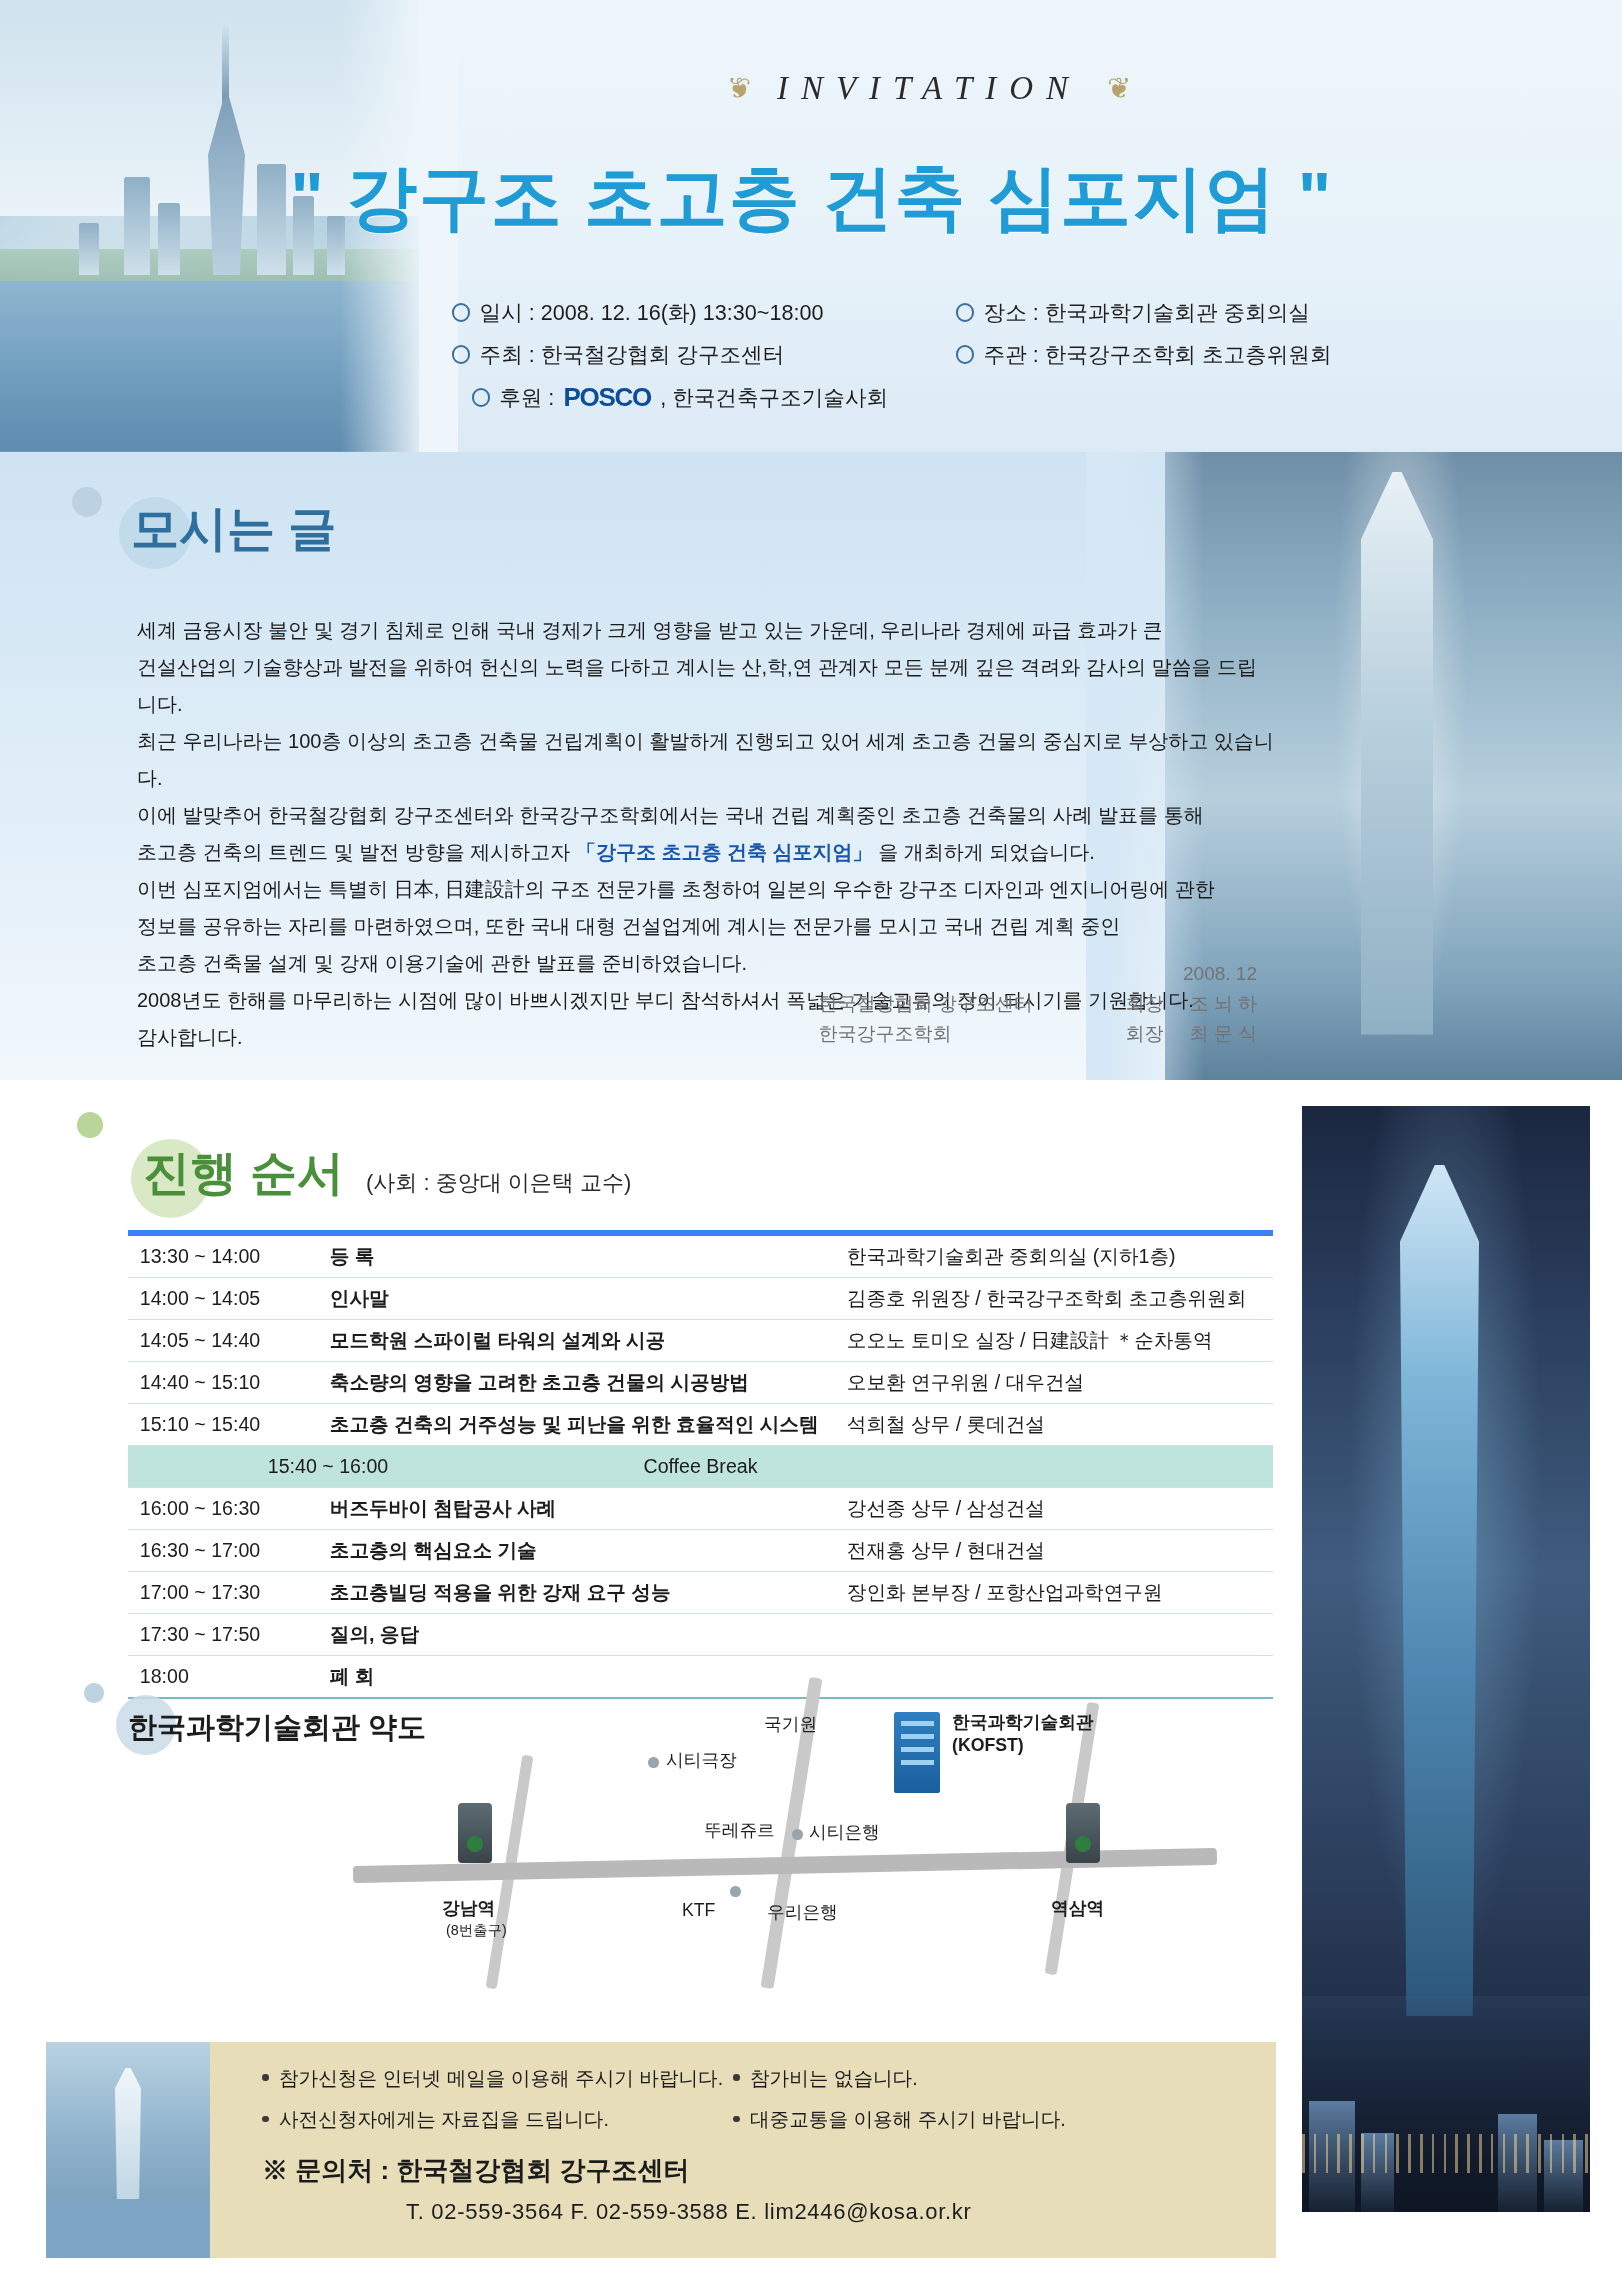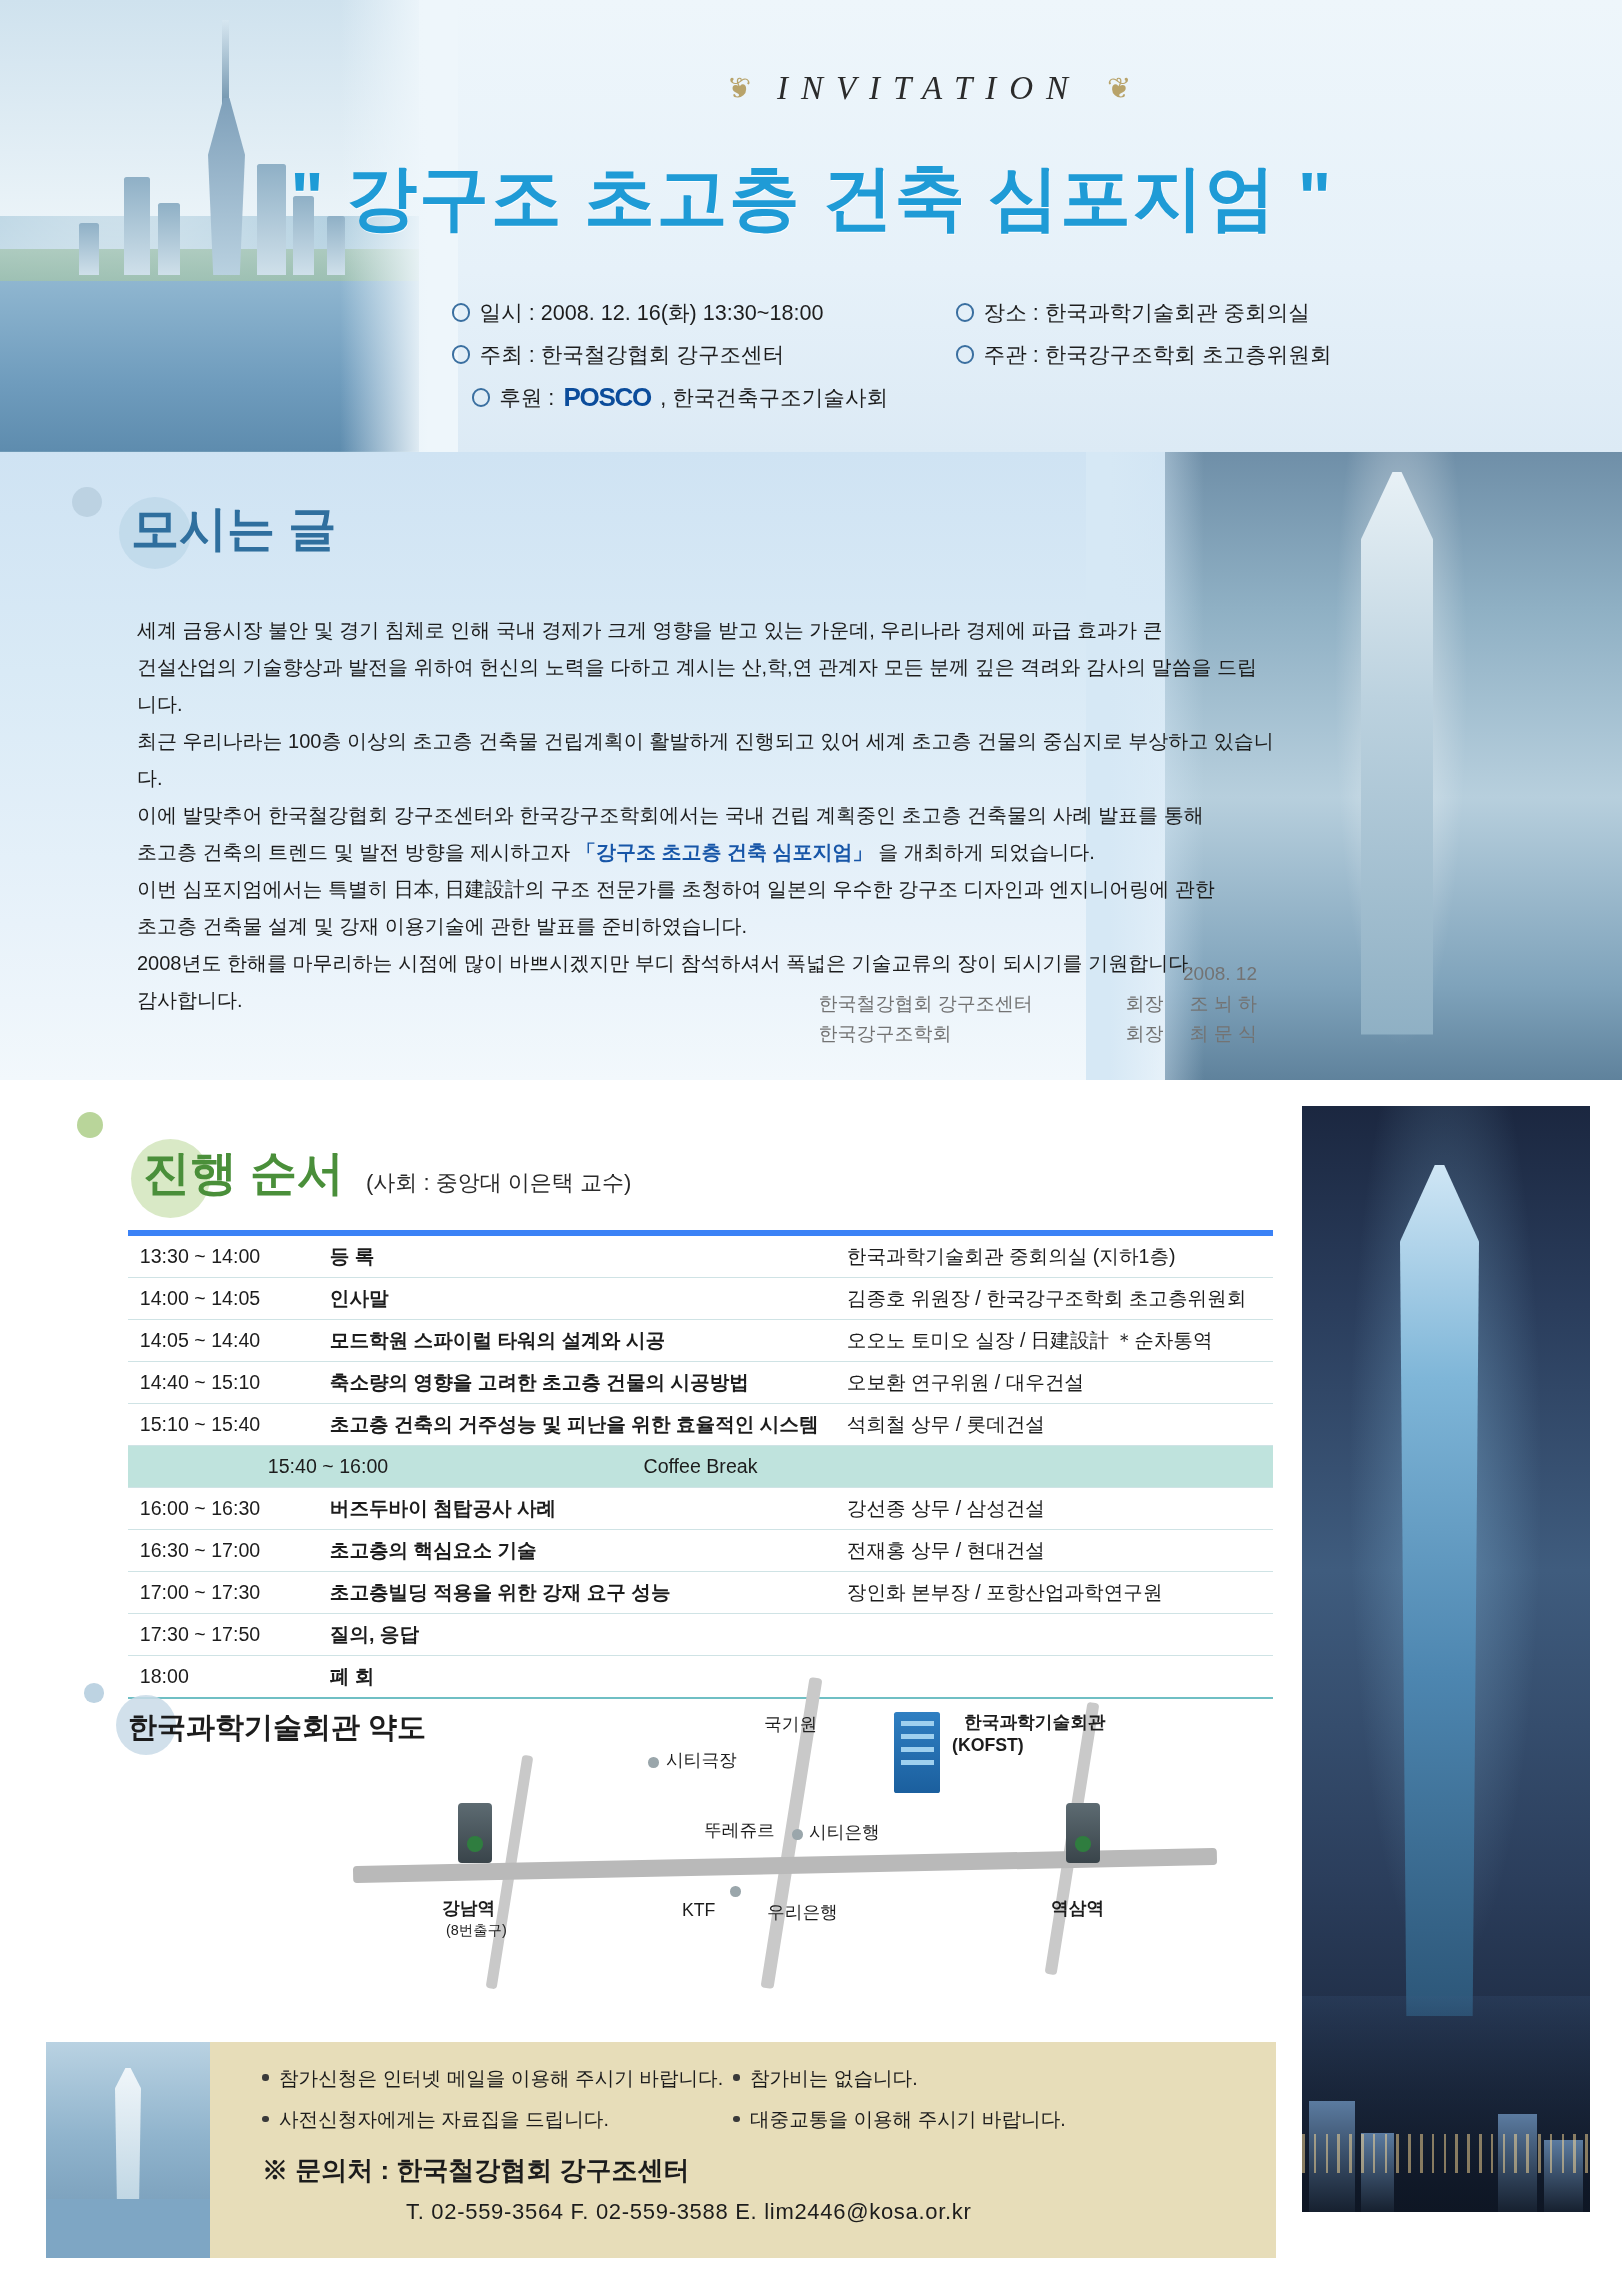--- a/index.html
+++ b/index.html
@@ -239,20 +239,21 @@
 
   <div class="greet-body">
     <div>세계 금융시장 불안 및 경기 침체로 인해 국내 경제가 크게 영향을 받고 있는 가운데, 우리나라 경제에 파급 효과가 큰</div>
     <div>건설산업의 기술향상과 발전을 위하여 헌신의 노력을 다하고 계시는 산,학,연 관계자 모든 분께 깊은 격려와 감사의 말씀을 드립니다.</div>
     <div>최근 우리나라는 100층 이상의 초고층 건축물 건립계획이 활발하게 진행되고 있어 세계 초고층 건물의 중심지로 부상하고 있습니다.</div>
     <div>이에 발맞추어 한국철강협회 강구조센터와 한국강구조학회에서는 국내 건립 계획중인 초고층 건축물의 사례 발표를 통해</div>
     <div>
       <span>초고층 건축의 트렌드 및 발전 방향을 제시하고자 </span><span class="hl">「강구조 초고층 건축 심포지엄」</span><span> 을 개최하게 되었습니다.</span>
     </div>
     <div>이번 심포지엄에서는 특별히 日本, 日建設計의 구조 전문가를 초청하여 일본의 우수한 강구조 디자인과 엔지니어링에 관한</div>
+    <div>정보를 공유하는 자리를 마련하였으며, 또한 국내 대형 건설업계에 계시는 전문가를 모시고 국내 건립 계획 중인</div>
     <div>초고층 건축물 설계 및 강재 이용기술에 관한 발표를 준비하였습니다.</div>
     <div>2008년도 한해를 마무리하는 시점에 많이 바쁘시겠지만 부디 참석하셔서 폭넓은 기술교류의 장이 되시기를 기원합니다.</div>
     <div>감사합니다.</div>
   </div>
 
   <div class="greet-sign">
     <div>2008. 12</div>
     <div class="sign-row">
       <span class="sign-org">한국철강협회 강구조센터</span>
       <span>회장</span>
@@ -346,21 +347,21 @@
 
     <div class="mdot" style="left:452px;top:154px;"></div>
     <div class="mlabel" style="left:364px;top:143px;">뚜레쥬르</div>
     <div class="mlabel" style="left:469px;top:145px;">시티은행</div>
 
     <div class="mdot" style="left:390px;top:211px;"></div>
     <div class="mlabel" style="left:342px;top:225px;">KTF</div>
     <div class="mlabel" style="left:427px;top:225px;">우리은행</div>
 
     <div class="mlabel" style="left:424px;top:37px;">국기원</div>
-    <div class="mlabel bold" style="left:612px;top:35px;margin-left:12px;">한국과학기술회관</div>
+    <div class="mlabel bold" style="left:612px;top:35px;">한국과학기술회관</div>
     <div class="mlabel bold" style="left:612px;top:60px;">(KOFST)</div>
 
     <div class="mlabel bold" style="left:102px;top:221px;">강남역</div>
     <div class="mlabel small" style="left:106px;top:246px;">(8번출구)</div>
     <div class="mlabel bold" style="left:711px;top:221px;">역삼역</div>
   </div>
 
   <div class="right-photo">
     <div class="rp-glow"></div>
     <div class="rp-tower"></div>

